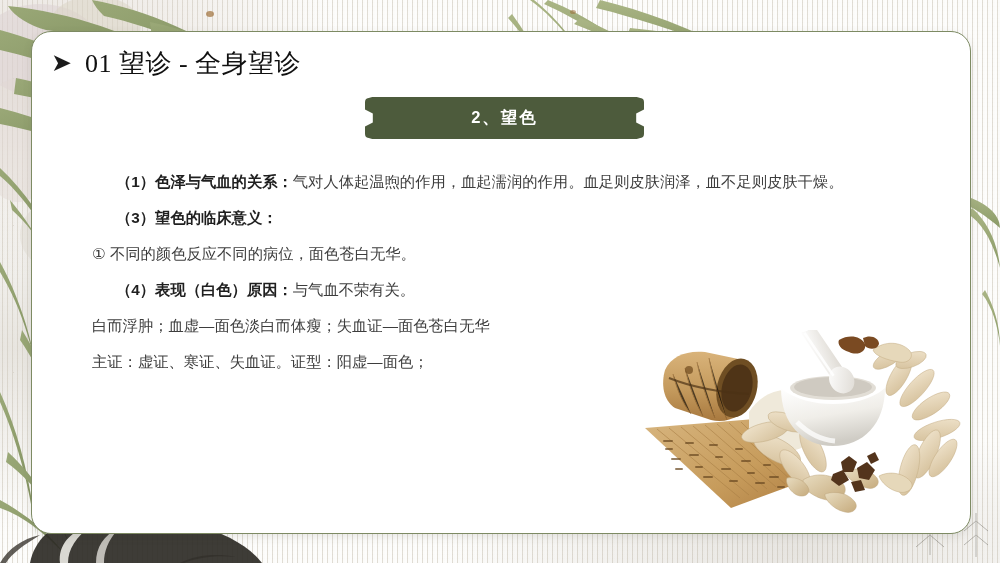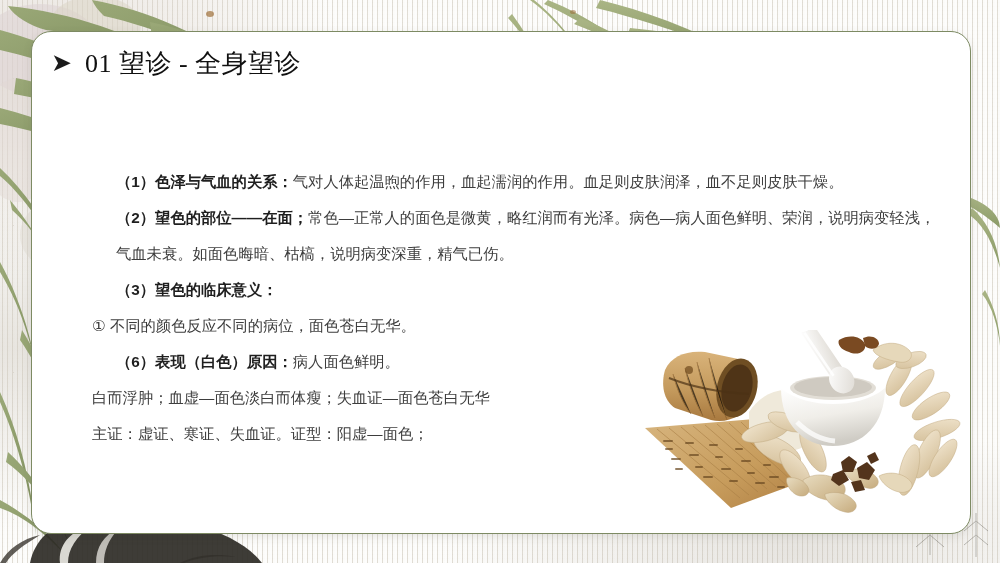--- a/index.html
+++ b/index.html
@@ -239,36 +239,36 @@
     </svg>
   </div>
 
   <div class="card">
 
     <div class="slide-title">
       <span class="bullet-arrow">➤</span>
       <span class="slide-title-text">01 望诊 - 全身望诊</span>
     </div>
 
+    <div class="banner">
+      <span>2、望色</span>
+    </div>
 
     <div class="body-copy">
       <p class="para indent">
         <b>（1）色泽与气血的关系：</b><span>气对人体起温煦的作用，血起濡润的作用。血足则皮肤润泽，血不足则皮肤干燥。</span>
       </p>
       <p class="para indent">
-        <b>（2）望色的部位——在面；</b><span>常色—正常人的面色是微黄，略红润而有光泽。病色—病人面色鲜明、荣润，说明病变轻浅，气血未衰。如面色晦暗、枯槁，说明病变深重，精气已伤。</span>
-      </p>
-      <p class="para indent">
         <b>（3）望色的临床意义：</b><span></span>
       </p>
       <p class="para">
         <span>① 不同的颜色反应不同的病位，面色苍白无华。</span>
       </p>
       <p class="para indent">
-        <b>（6）表现（白色）原因：</b><span>病人面色鲜明。</span>
+        <b>（4）表现（白色）原因：</b><span>与气血不荣有关。</span>
       </p>
       <p class="para">
         <span>白而浮肿；血虚—面色淡白而体瘦；失血证—面色苍白无华</span>
       </p>
       <p class="para">
         <span>主证：虚证、寒证、失血证。证型：阳虚—面色；</span>
       </p>
     </div>
 
     <div class="herb-photo">

